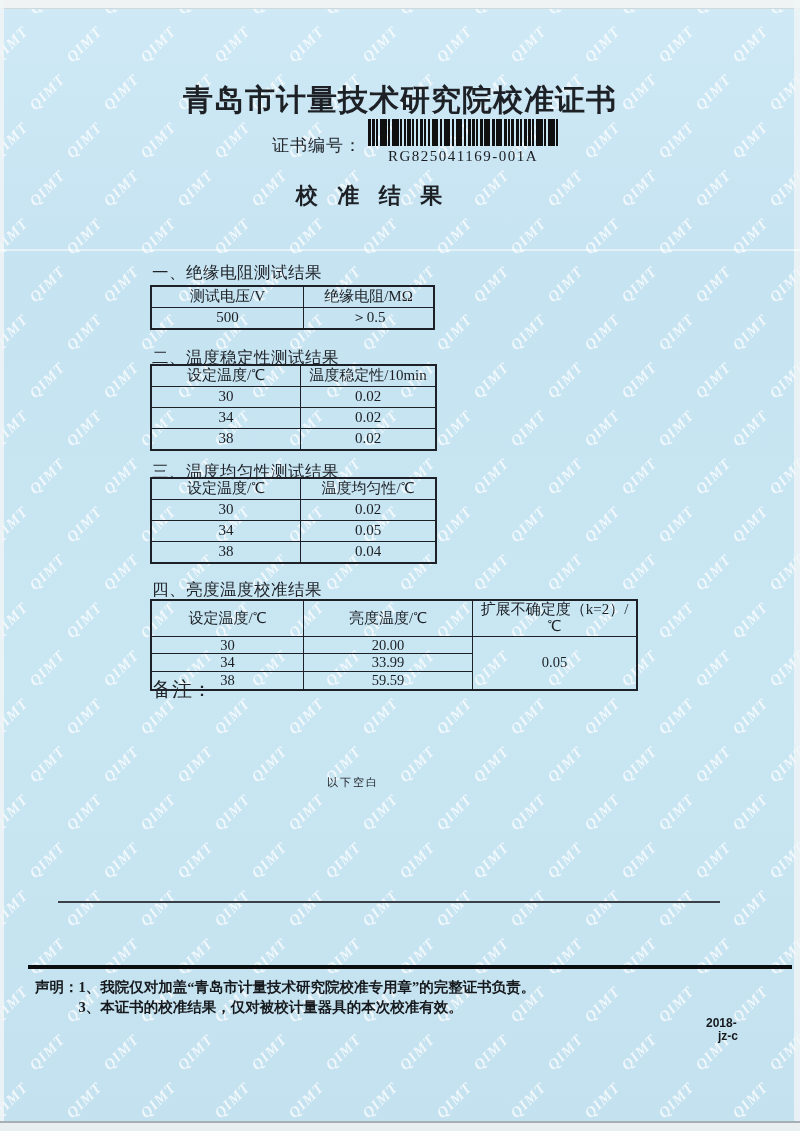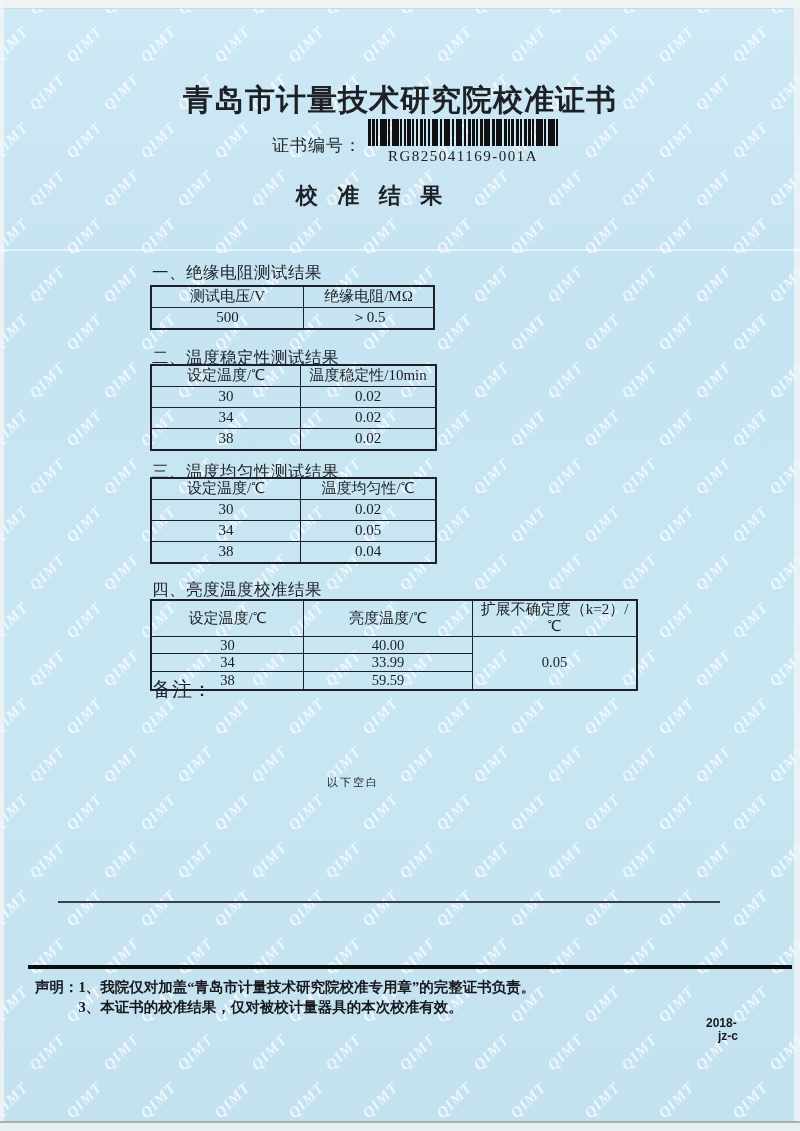--- a/index.html
+++ b/index.html
@@ -416,21 +416,21 @@
     <div class="sec-heading h4">四、亮度温度校准结果</div>
     <table class="t4">
       <tbody>
           <tr>
         <th style="width:143px">设定温度/℃</th>
         <th style="width:160px">亮度温度/℃</th>
         <th>扩展不确定度（k=2）/℃</th>
       </tr>
       <tr>
         <td>30</td>
-        <td>40.00</td>
+        <td>20.00</td>
         <td rowspan="3">0.05</td>
       </tr>
       <tr>
         <td>34</td>
         <td>33.99</td>
       </tr>
       <tr>
         <td>38</td>
         <td>59.59</td>
       </tr>

